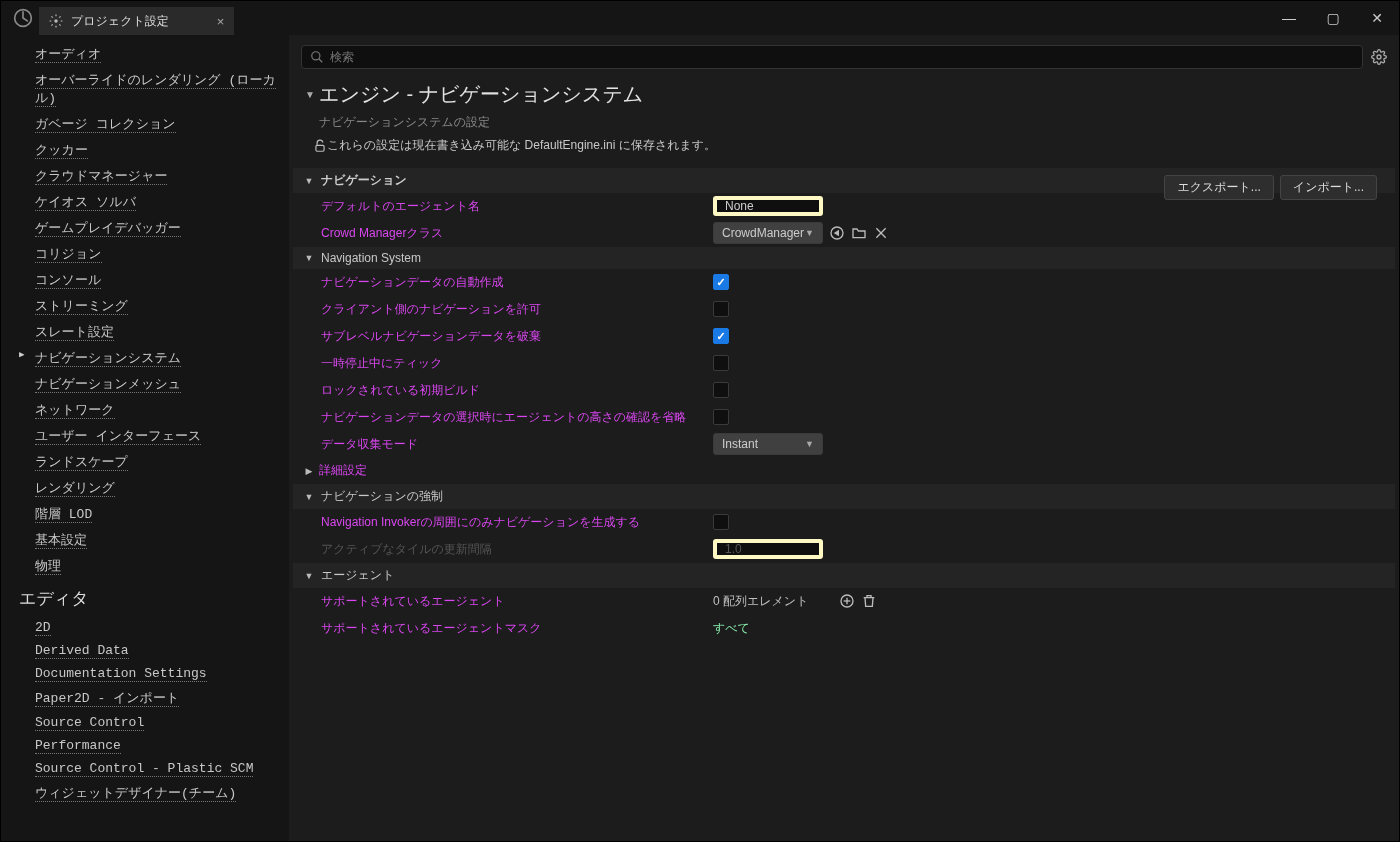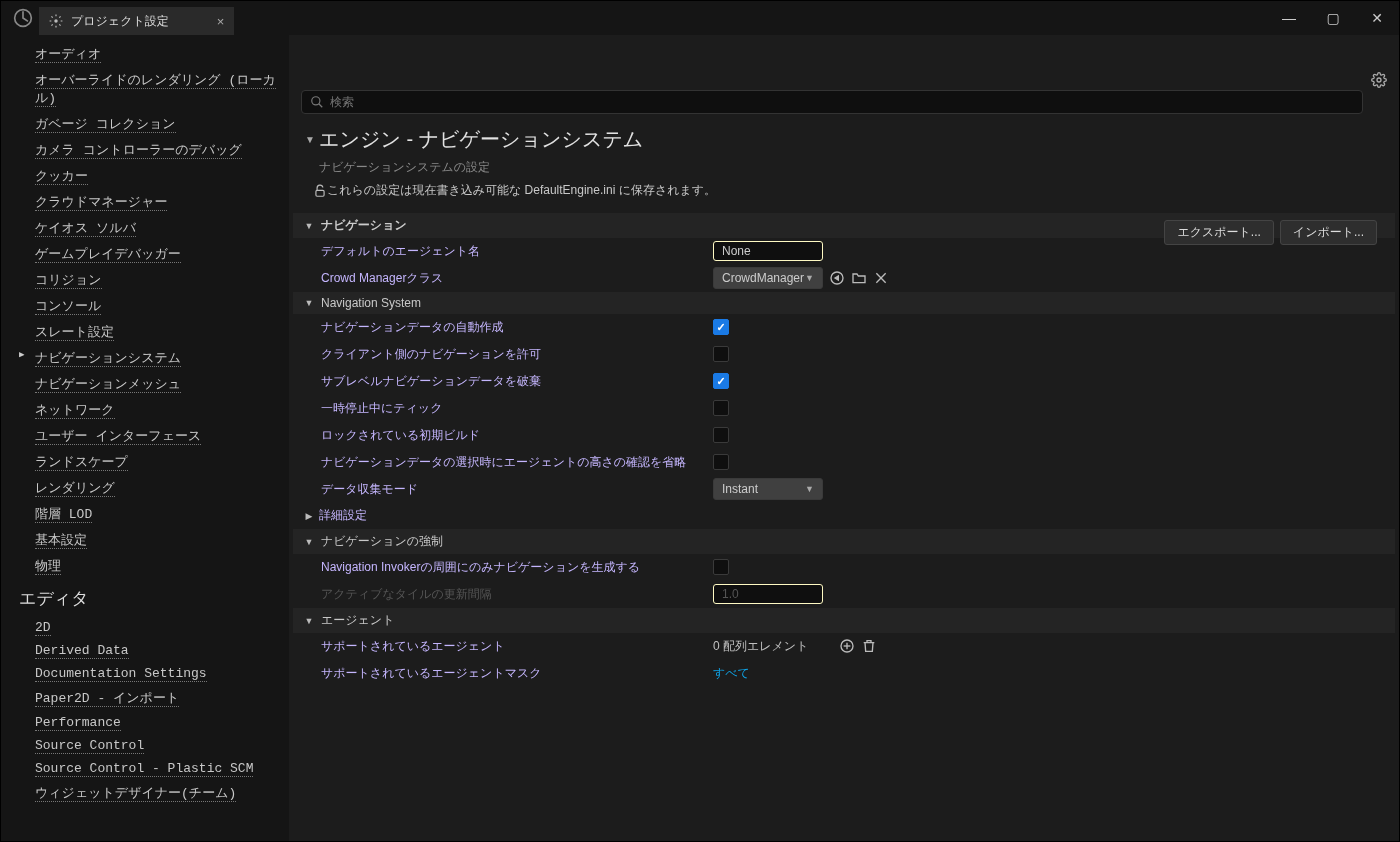--- a/index.html
+++ b/index.html
@@ -71,21 +71,20 @@
 .search-box {
   flex: 1;
   height: 24px;
   background: #0f0f0f;
   border: 1px solid #333;
   border-radius: 4px;
   display: flex;
   align-items: center;
   padding: 0 8px;
   gap: 6px;
-  margin-top: 45px;
 }
 .search-box svg { width: 14px; height: 14px; color: #777;}
 .search-box input { flex: 1; background: none; border: none; outline: none; color: #bbb; font-size: 12px;}
 .gear { width: 16px; height: 16px; color: #aaa;}
 .header-block { padding: 6px 12px 10px 12px;}
 .header-title-row { display: flex; align-items: center; gap: 4px;}
 .dt { width: 10px; color: #aaa; font-size: 10px;}
 .page-title { font-size: 20px; color: #e2e2e2;}
 .page-subtitle { color: #888; font-size: 12px; padding: 6px 0 0 14px;}
 .export-row { display: flex; gap: 6px; margin-left: auto; position: absolute; right: 18px; top: 100px;}
@@ -113,35 +112,35 @@
 .section-header.sub { font-weight: 500; font-size: 12px; color: #c8c8c8;}
 .row {
   display: flex;
   align-items: center;
   min-height: 26px;
   padding: 0 0 0 20px;
   border-bottom: 1px solid #1c1c1c;
   background: #1c1c1c;
 }
 .row.expand { padding-left: 10px;}
-.row-label { flex: 0 0 400px; font-size: 12px; color: #c4b5fd; padding-left: 8px;}
+.row-label { flex: 0 0 400px; font-size: 12px; color: #d946ef; padding-left: 8px;}
 .row-label.disabled { color: #555;}
 .row-control { flex: 1; display: flex; align-items: center; gap: 6px; min-height: 26px; }
 .checkbox {
   width: 16px; height: 16px;
   background: #0f0f0f;
   border: 1px solid #3a3a3a;
   border-radius: 2px;
   display: flex; align-items: center; justify-content: center;
 }
 .checkbox.checked { background: #1a7ae5; border-color: #1a7ae5;}
 .checkbox.checked::after { content: "✓"; color: #fff; font-size: 11px; font-weight: bold;}
 .text-input {
   background: #0f0f0f;
-  border: 1px solid #fef9c3;
+  border: 4px solid #fef9c3;
   color: #ccc;
   padding: 2px 8px;
   font-size: 12px;
   height: 20px;
   width: 110px;
   border-radius: 3px;
 }
 .text-input.disabled { color: #555;}
 .dropdown {
   background: #404040;
@@ -151,21 +150,21 @@
   font-size: 12px;
   height: 22px;
   width: 110px;
   border-radius: 3px;
   display: flex; align-items: center; justify-content: space-between;
 }
 .dropdown .chev { font-size: 9px; color: #aaa;}
 .mini-icon { width: 16px; height: 16px; color: #bbb;}
 .array-text { color: #c0c0c0; margin-right: 25px;}
 .expand-tri { font-size: 9px; color: #bbb; width: 12px; display: inline-block; text-align: center;}
-.static-text { color: #0ea5e9;}
+.static-text { color: #86efac;}
 </style>
 </head>
 <body>
 
 <div class="window">
   <div class="title-bar">
     <svg class="ue-logo" viewBox="0 0 24 24" fill="currentColor">
         <circle cx="12" cy="12" r="10" fill="none" stroke="currentColor" stroke-width="2"></circle>
         <path d="M12 4 L12 12 L18 16" stroke="currentColor" stroke-width="2" fill="none"></path>
       </svg>
@@ -183,48 +182,48 @@
       <div class="ctl">✕</div>
     </div>
   </div>
 
   <div class="body">
     <div class="sidebar">
       <div class="side-scrollregion" id="side1">
           <div class="side-item"><span>オーディオ</span></div>
           <div class="side-item"><span>オーバーライドのレンダリング (ローカル)</span></div>
           <div class="side-item"><span>ガベージ コレクション</span></div>
-          <div class="side-item"><span>カメラ コントローラーのデバッグ</span></div>
           <div class="side-item"><span>クッカー</span></div>
           <div class="side-item"><span>クラウドマネージャー</span></div>
           <div class="side-item"><span>ケイオス ソルバ</span></div>
           <div class="side-item"><span>ゲームプレイデバッガー</span></div>
           <div class="side-item"><span>コリジョン</span></div>
           <div class="side-item"><span>コンソール</span></div>
+          <div class="side-item"><span>ストリーミング</span></div>
           <div class="side-item"><span>スレート設定</span></div>
           <div class="side-item selected"><span>ナビゲーションシステム</span></div>
           <div class="side-item"><span>ナビゲーションメッシュ</span></div>
           <div class="side-item"><span>ネットワーク</span></div>
           <div class="side-item"><span>ユーザー インターフェース</span></div>
           <div class="side-item"><span>ランドスケープ</span></div>
           <div class="side-item"><span>レンダリング</span></div>
           <div class="side-item"><span>階層 LOD</span></div>
           <div class="side-item"><span>基本設定</span></div>
           <div class="side-item"><span>物理</span></div>
         </div>
       <div class="side-scrollregion">
         <div class="side-category">エディタ</div>
       </div>
       <div class="side-scrollregion" id="side2">
           <div class="side-item"><span>2D</span></div>
           <div class="side-item"><span>Derived Data</span></div>
           <div class="side-item"><span>Documentation Settings</span></div>
           <div class="side-item"><span>Paper2D - インポート</span></div>
+          <div class="side-item"><span>Source Control</span></div>
           <div class="side-item"><span>Performance</span></div>
-          <div class="side-item"><span>Source Control</span></div>
           <div class="side-item"><span>Source Control - Plastic SCM</span></div>
           <div class="side-item"><span>ウィジェットデザイナー(チーム)</span></div>
         </div>
     </div>
 
     <div class="main">
       <div class="search-row">
         <div class="search-box">
           <svg viewBox="0 0 24 24" fill="none" stroke="currentColor" stroke-width="2">
               <circle cx="10" cy="10" r="7"></circle>

